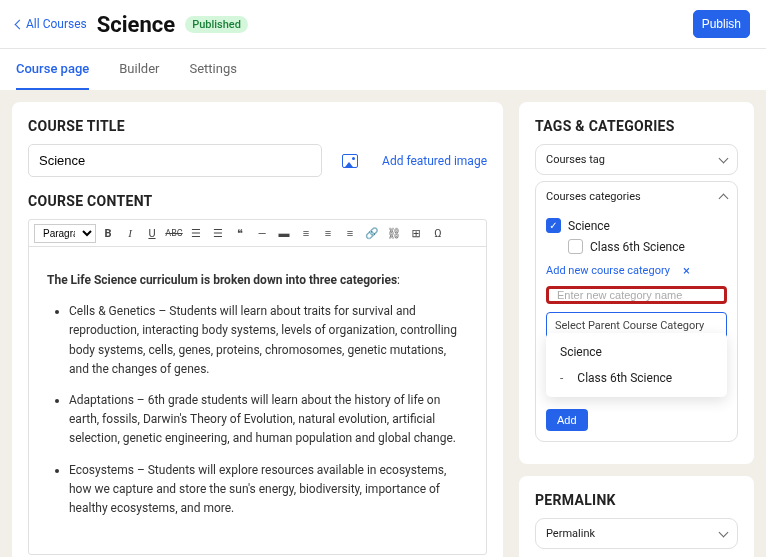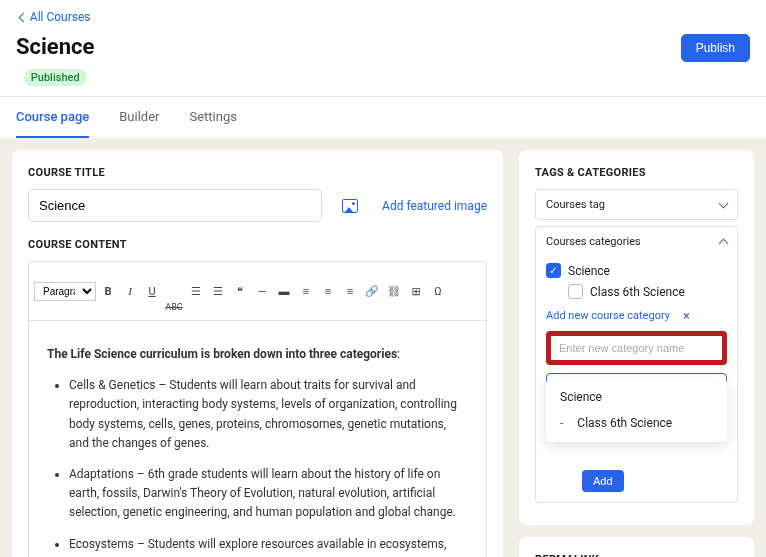--- a/index.html
+++ b/index.html
@@ -1,71 +1,71 @@
 <!DOCTYPE html>
 <html><head>
 <meta charset="utf-8">
 <style>
 * { box-sizing: border-box; margin: 0; padding: 0; }
 body { font-family: -apple-system, BlinkMacSystemFont, "Segoe UI", Roboto, sans-serif; background: #f2efe8; font-size: 13px; color: #222; width: 766px; }
 .topbar { background: #fff; border-bottom: 1px solid #e5e5e5; padding: 10px 16px; display: flex; align-items: center; justify-content: space-between; }
-.topbar-left { display: flex; align-items: center; gap: 10px; flex-direction: column; }
+.topbar-left { display: flex; align-items: center; gap: 10px; }
 .back-link { color: #2563eb; font-size: 12px; display: flex; align-items: center; gap: 3px; cursor: pointer; }
 .chevron-left { width: 7px; height: 7px; border-left: 1.5px solid #2563eb; border-bottom: 1.5px solid #2563eb; transform: rotate(45deg); }
 .page-title { font-size: 22px; font-weight: 700; color: #111; }
 .badge { background: #d4f7dc; color: #1a7f37; font-size: 11px; padding: 2px 7px; border-radius: 9px; font-weight: 500; }
 .topbar-right { display: flex; gap: 8px; }
 .btn-outline { background: #fff; border: 1px solid #2563eb; color: #2563eb; border-radius: 5px; padding: 6px 14px; font-size: 12px; cursor: pointer; }
-.btn-primary { background: #2563eb; border: 1px solid #2563eb; color: #fff; border-radius: 5px; padding: 6px 14px; font-size: 12px; cursor: pointer; }
+.btn-primary { background: #2563eb; border: 1px solid #2563eb; color: #fff; border-radius: 5px; padding: 6px 8px; font-size: 12px; cursor: pointer; }
 .tabs { background: #fff; padding: 0 16px; display: flex; gap: 30px; }
 .tab { padding: 12px 0; font-size: 13px; color: #666; cursor: pointer; border-bottom: 2px solid transparent; }
 .tab.active { color: #2563eb; border-bottom-color: #2563eb; font-weight: 500; }
 .content { display: flex; gap: 16px; padding: 12px; align-items: flex-start; }
 .panel { background: #fff; border-radius: 8px; padding: 16px; }
 .left-panel { flex: 1; }
 .right-col { width: 235px; display: flex; flex-direction: column; gap: 12px; }
-.section-label { font-size: 11px; font-weight: 700; letter-spacing: 0.3px; color: #222; margin-bottom: 10px; }
+.section-label { font-size: 14px; font-weight: 700; letter-spacing: 0.3px; color: #222; margin-bottom: 10px; }
 .title-row { display: flex; align-items: center; gap: 20px; margin-bottom: 16px; }
 .title-input { flex: 1; border: 1px solid #ddd; border-radius: 5px; padding: 8px 10px; font-size: 13px; }
 .featured-img { display: flex; align-items: center; gap: 24px; color: #2563eb; font-size: 12px; cursor: pointer; white-space: nowrap; }
 .img-icon { width: 16px; height: 14px; border: 1.5px solid #2563eb; border-radius: 2px; position: relative; }
 .img-icon::before { content: ""; position: absolute; top: 2px; right: 2px; width: 3px; height: 3px; border-radius: 50%; background: #2563eb; }
 .img-icon::after { content: ""; position: absolute; bottom: 0; left: 2px; width: 0; height: 0; border-left: 4px solid transparent; border-right: 4px solid transparent; border-bottom: 5px solid #2563eb; }
 .editor { border: 1px solid #e0e0e0; border-radius: 3px; }
 .toolbar { border-bottom: 1px solid #e0e0e0; padding: 3px 5px; display: flex; align-items: center; gap: 2px; }
 .format-select { font-size: 10px; padding: 2px 4px; border: 1px solid #ccc; background: #fff; width: 62px; }
 .tb-btn { width: 20px; height: 20px; display: flex; align-items: center; justify-content: center; font-size: 11px; color: #444; cursor: pointer; }
 .tb-btn.bold { font-weight: 700; }
 .tb-btn.italic { font-style: italic; font-family: serif; }
 .tb-btn.underline { text-decoration: underline; }
-.tb-btn.strike { text-decoration: line-through; font-size: 9px; margin-top: 32px; }
+.tb-btn.strike { text-decoration: line-through; font-size: 9px; }
 .editor-content { padding: 24px 18px; font-size: 12px; line-height: 1.6; color: #333; min-height: 250px; }
 .editor-content p { margin-bottom: 12px; }
 .editor-content ul { list-style: disc; padding-left: 22px; }
 .editor-content li { margin-bottom: 12px; }
-.accordion-item { border: 1px solid #e0e0e0; border-radius: 4px; margin-bottom: 6px; }
+.accordion-item { border: 1px solid #e0e0e0; border-radius: 9px; margin-bottom: 6px; }
 .accordion-head { padding: 8px 10px; font-size: 11px; display: flex; justify-content: space-between; align-items: center; cursor: pointer; }
 .chev { width: 7px; height: 7px; border-right: 1.5px solid #666; border-bottom: 1.5px solid #666; }
 .chev.down { transform: rotate(45deg); margin-top: -3px; }
 .chev.up { transform: rotate(-135deg); margin-top: 3px; }
 .accordion-body { padding: 4px 10px 10px; position: relative; }
 .cat-row { display: flex; align-items: center; gap: 7px; padding: 3px 0; font-size: 12px; }
 .cat-row.child { padding-left: 22px; }
 .checkbox { width: 15px; height: 15px; border: 1px solid #bbb; border-radius: 3px; display: flex; align-items: center; justify-content: center; cursor: pointer; }
 .checkbox.checked { background: #2563eb; border-color: #2563eb; color: #fff; font-size: 10px; }
 .add-cat-link { color: #2563eb; font-size: 11px; display: flex; align-items: center; gap: 13px; margin-top: 6px; cursor: pointer; }
 .close-x { cursor: pointer; font-size: 13px; }
-.cat-input { width: 100%; border: 5px solid #b91c1c; border-radius: 4px; padding: 6px 8px; font-size: 11px; margin-top: 8px; }
+.cat-input { width: 100%; border: 3px solid #b91c1c; border-radius: 4px; padding: 0 8px; font-size: 11px; margin-top: 8px; }
 .cat-input::placeholder { color: #aaa; }
 .cat-select { width: 100%; border: 1px solid #2563eb; border-radius: 4px; padding: 6px 8px; font-size: 11px; margin-top: 8px; color: #444; background: #fff; cursor: pointer; }
 .dropdown { position: absolute; left: 10px; right: 10px; top: 122px; background: #fff; border-radius: 5px; box-shadow: 0 4px 14px rgba(0,0,0,0.12); padding: 6px 0; z-index: 10; }
 .dd-item { padding: 6px 14px; font-size: 12px; cursor: pointer; }
 .dd-item.child { padding-left: 14px; }
 .dd-item.child::before { content: "-"; margin-right: 14px; color: #666; }
-.add-btn { background: #2563eb; color: #fff; border: none; border-radius: 4px; padding: 5px 11px; font-size: 11px; margin-top: 70px; cursor: pointer; margin-left: 36px; }
+.add-btn { background: #2563eb; color: #fff; border: none; border-radius: 4px; padding: 5px 11px; font-size: 11px; margin-top: 70px; cursor: pointer; }
 .permalink-panel .accordion-item { margin-bottom: 0; }
 </style>
 </head>
 <body>
 
 <div class="topbar">
   <div class="topbar-left">
     <div class="back-link">
       <span class="chevron-left"></span>
       <span>All Courses</span>

